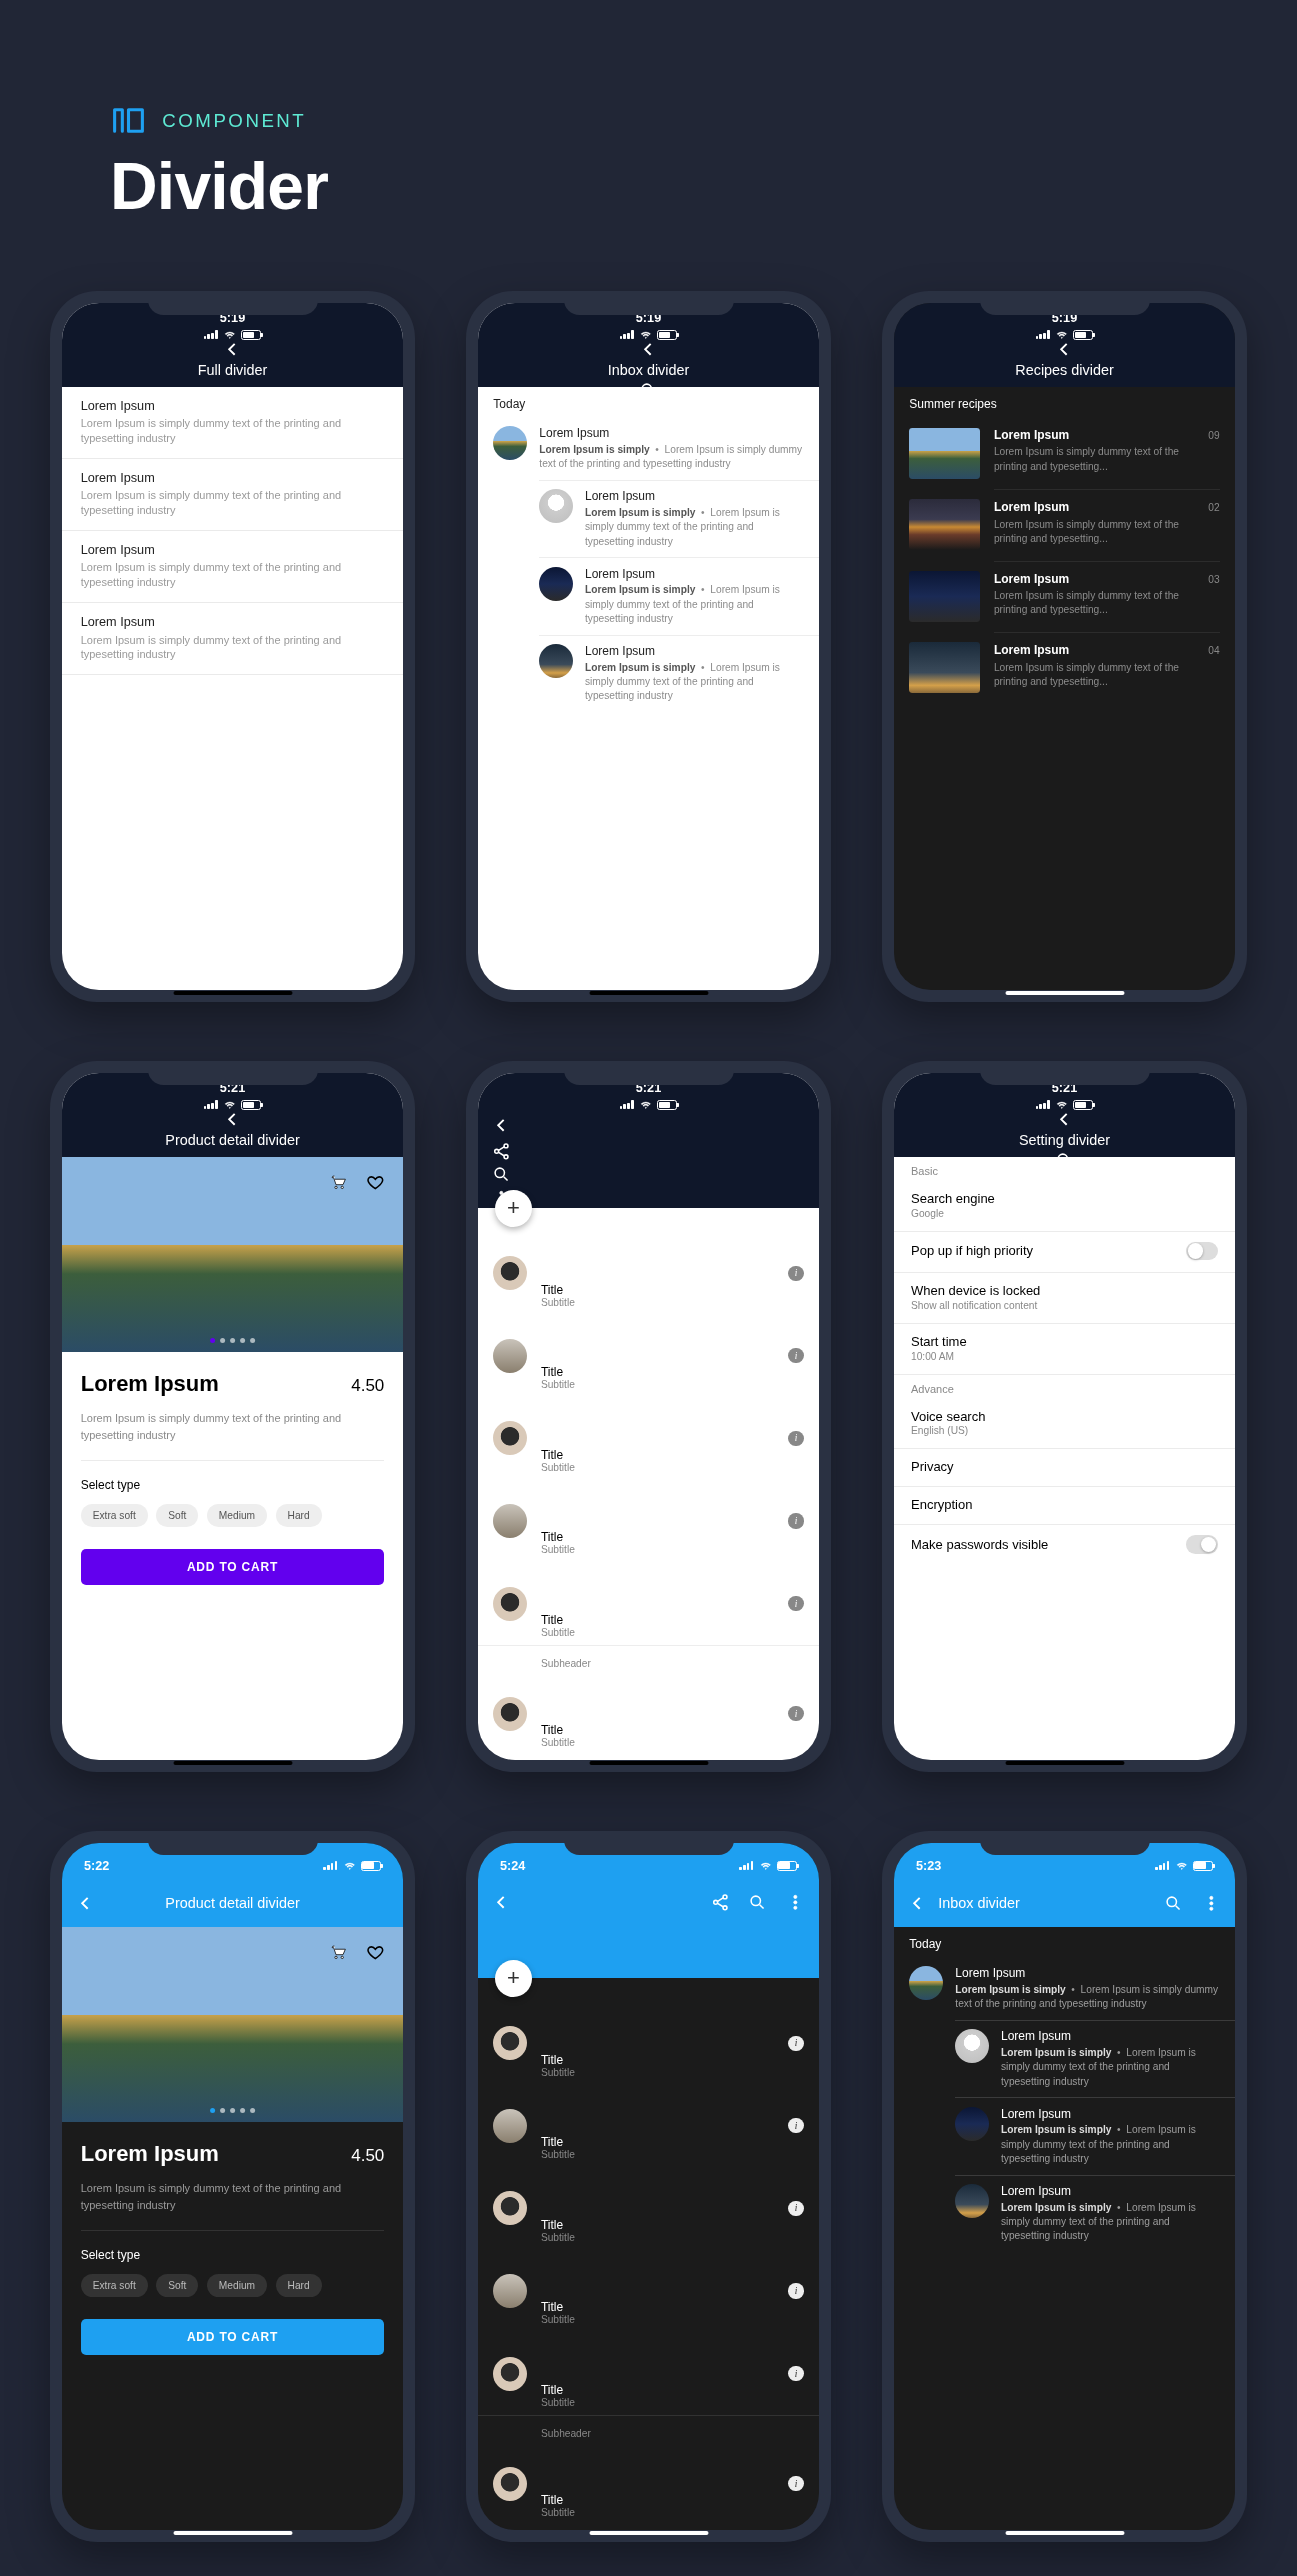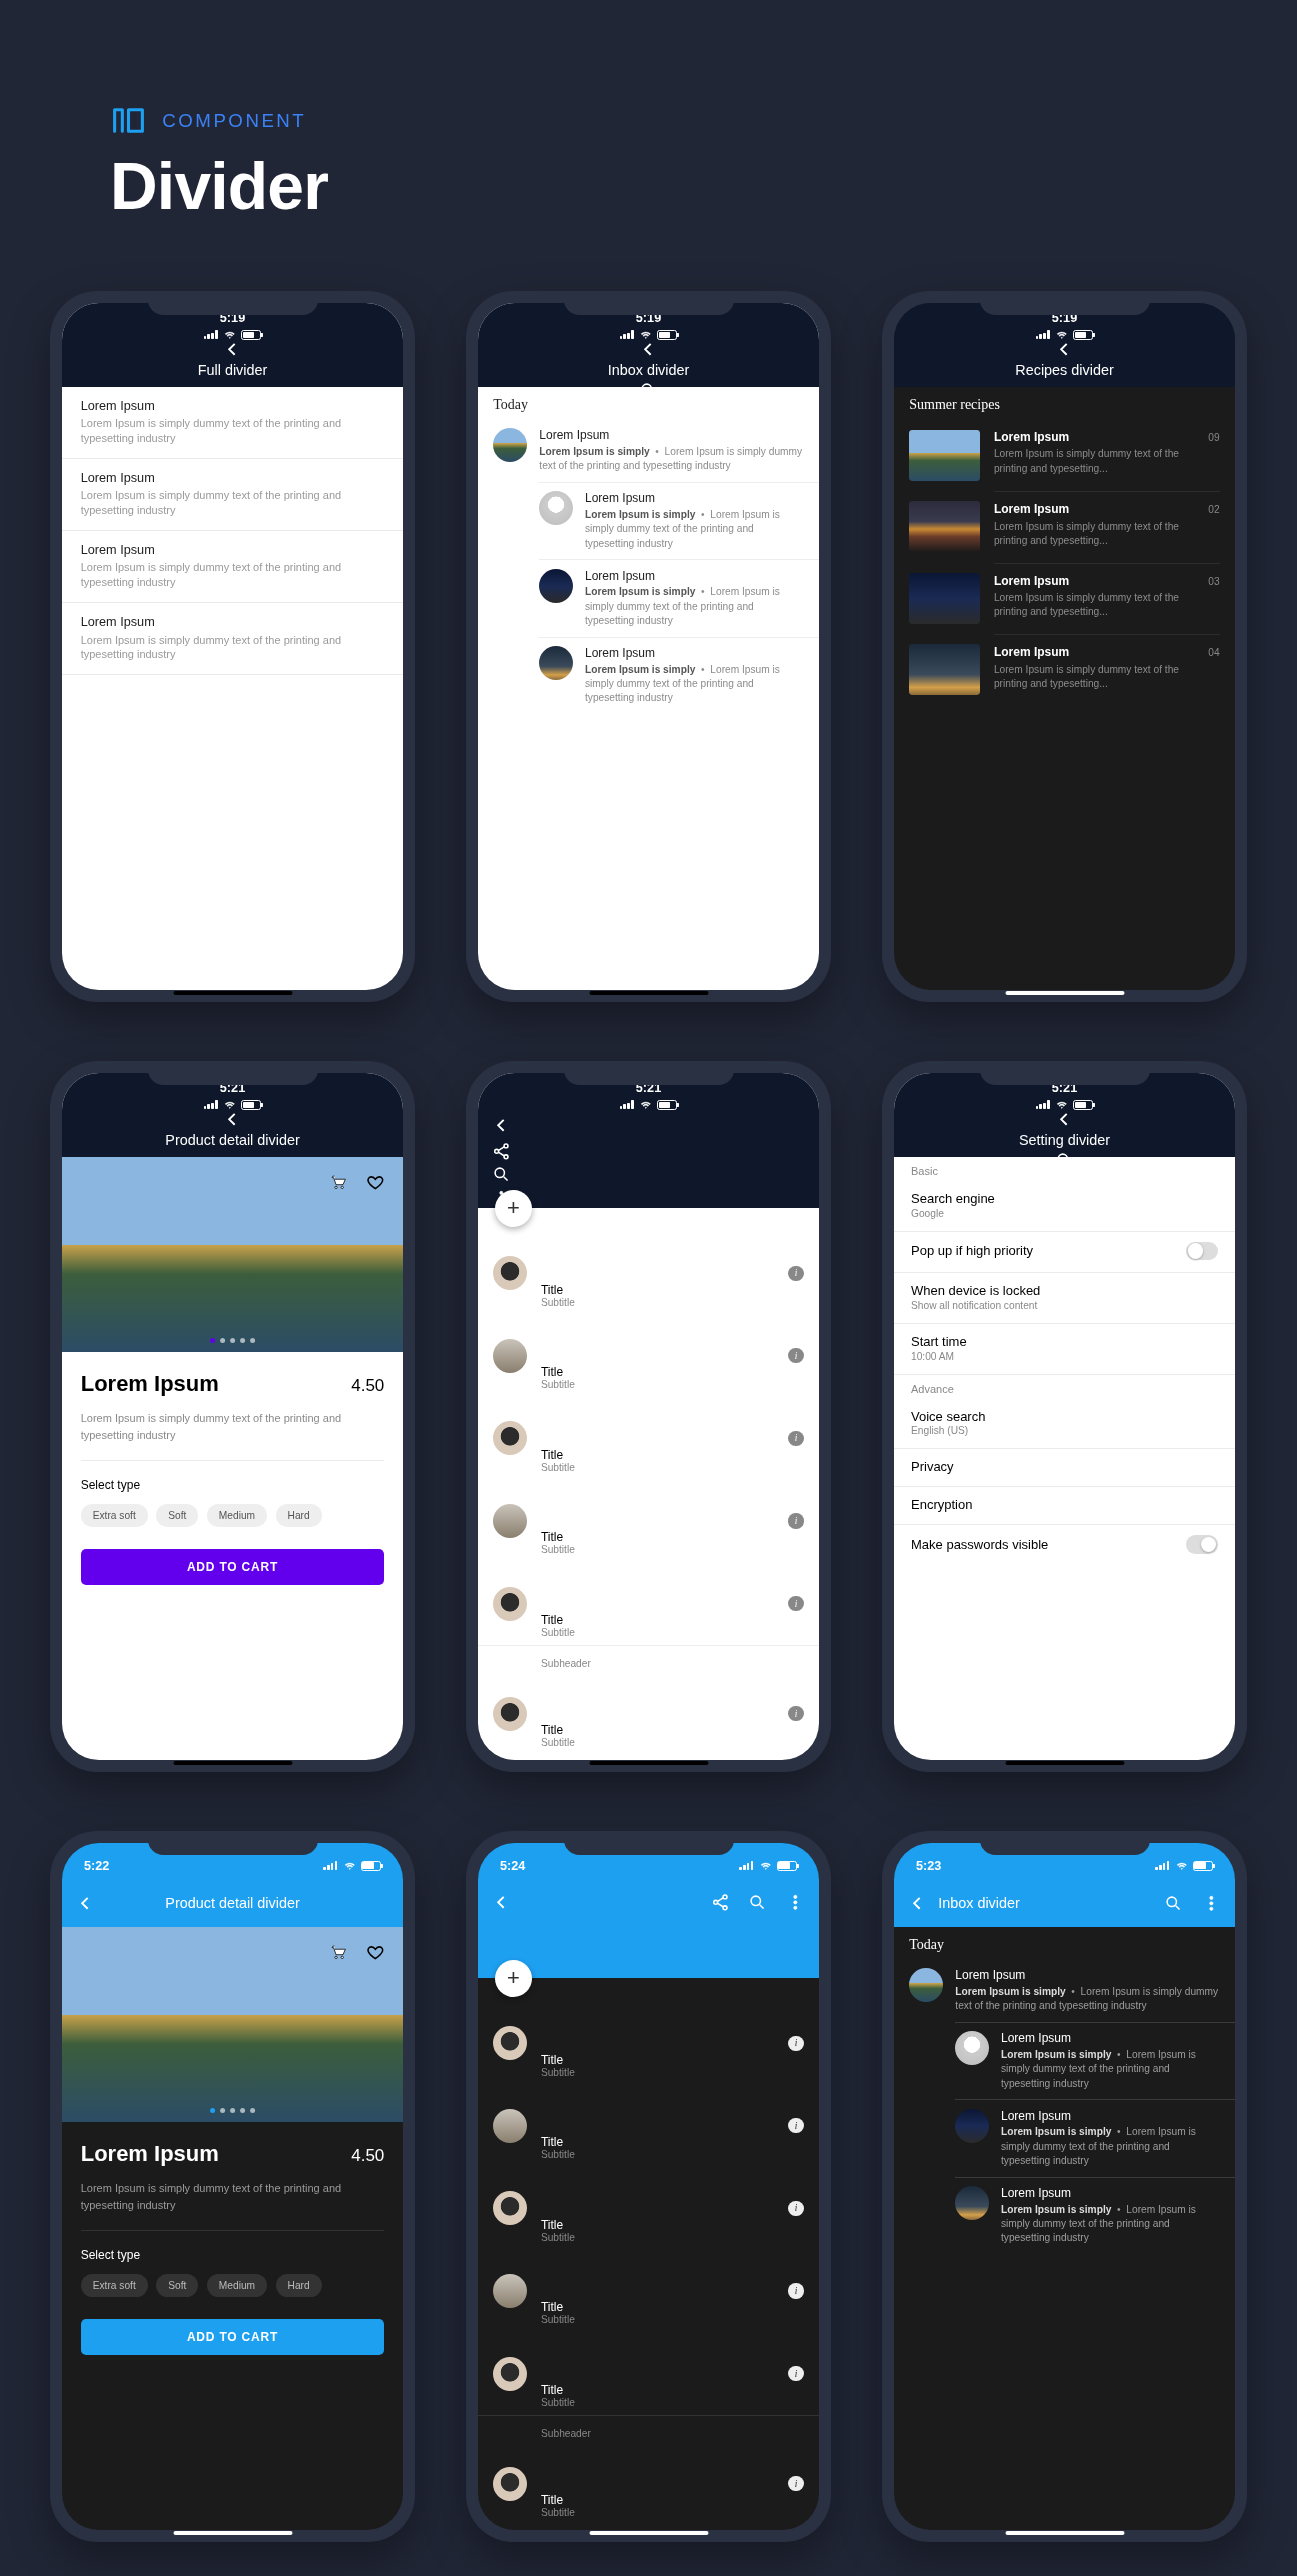--- a/index.html
+++ b/index.html
@@ -1,21 +1,21 @@
 <!DOCTYPE html>
 <html style="font-size:13.6px"><head>
 <meta charset="utf-8">
 <style>
   * { box-sizing: border-box; margin: 0; padding: 0; font-family: -apple-system, Helvetica, Arial, sans-serif; -webkit-font-smoothing: antialiased; }
   body { background: #212636; width: 1297px; padding-bottom: 85px; }
   .page-header { padding: 102px 0 42px 110px; }
   .logo-row { display: flex; align-items: center; gap: 15.3px; margin-bottom: 8.5px; }
   .logo-badge { width: 37px; height: 37px; display: flex; align-items: center; justify-content: center; }
   .logo-badge svg path { fill: none; stroke-width: 4; }
-  .logo-text { color: #3b82f6; font-size: 18.7px; letter-spacing: 2.5px; font-weight: 300; }
+  .logo-text { color: #5eead4; font-size: 18.7px; letter-spacing: 2.5px; font-weight: 300; }
   .page-title { color: #fff; font-size: 66px; font-weight: 600; letter-spacing: -0.8px; }
 
   .grid { display: grid; grid-template-columns: repeat(3, 365px); gap: 59px 51px; justify-content: center; margin: 25.4px auto 0 auto; width: 1297px; }
 
   .phone { width: 365px; height: 711px; background: #2A3142; border-radius: 47px; padding: 12px; position: relative; box-shadow: 0 17px 42px rgba(0,0,0,.35); }
   .phone-inner { width: 100%; height: 100%; border-radius: 37px; overflow: hidden; position: relative; background: #fff; }
   .phone.dark .phone-inner { background: #1b1b1b; }
   .notch { position: absolute; top: 0; left: 50%; transform: translateX(-50%); width: 170px; height: 24px; background: #2A3142; border-radius: 0 0 15.3px 15.3px; z-index: 20; }
   .home-ind { position: absolute; bottom: 6.8px; left: 50%; transform: translateX(-50%); width: 119px; height: 4.2px; border-radius: 2.5px; background: #000; z-index: 20; }
   .phone.dark .home-ind { background: #fff; }
@@ -40,21 +40,21 @@
   .c-blue   { background: #1EA0F1; color: #fff; }
 
   .content { height: calc(100% - 85px); overflow: hidden; position: relative; }
 
   
   .fd-item { padding: 12px 18.7px; border-bottom: 0.8px solid #EAEAEA; }
   .fd-item h4 { font-size: 12.7px; font-weight: 500; color: #222; margin-bottom: 3.4px; }
   .fd-item p  { font-size: 11px; color: #9A9A9A; line-height: 1.35; }
 
   
-  .sec-label { padding: 10.2px 15.3px 6.8px 15.3px; font-size: 14px; font-weight: 500; color: #222; font-family: Liberation Serif, serif; }
+  .sec-label { padding: 10.2px 15.3px 6.8px 15.3px; font-size: 12px; font-weight: 500; color: #222; }
   .dark .sec-label { color: #fff; }
   .inb-item { display: flex; gap: 12px; padding: 8.5px 15.3px; }
   .inb-item + .inb-item { border-top: 0.8px solid rgba(0,0,0,.07); margin-left:61px; padding-left:0;}
   .inb-wrap .inb-item { align-items: flex-start; }
   .dark .inb-item + .inb-item { border-top-color: rgba(255,255,255,.14); }
   .inb-av { width: 34px; height: 34px; border-radius: 50%; flex: none; background: #777 center/cover; }
   .inb-txt h4 { font-size: 12px; font-weight: 500; color: #222; margin-bottom: 2.5px; }
   .inb-txt p  { font-size: 10.2px; color: #8C8C8C; line-height: 1.4; }
   .inb-txt p b { font-weight: 600; color: #555; }
   .dark .inb-txt h4 { color: #fff; }

